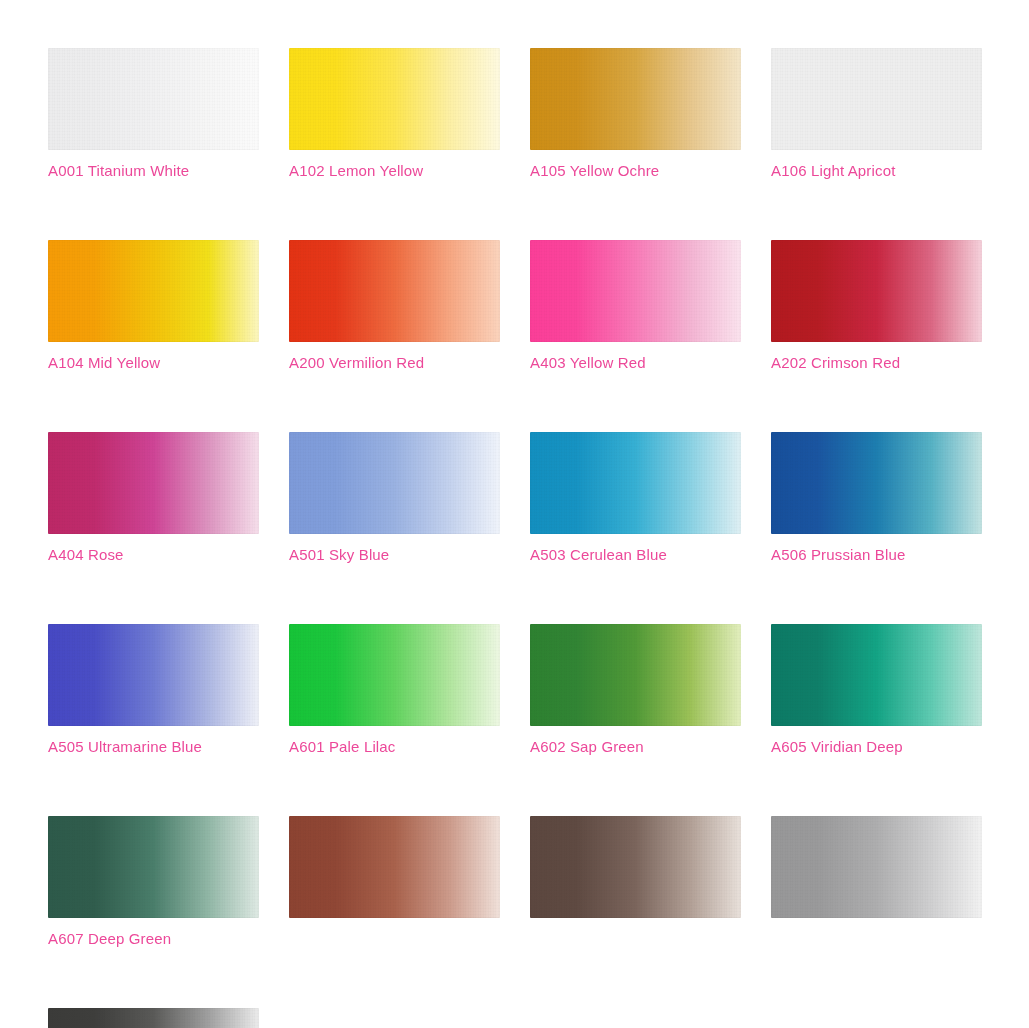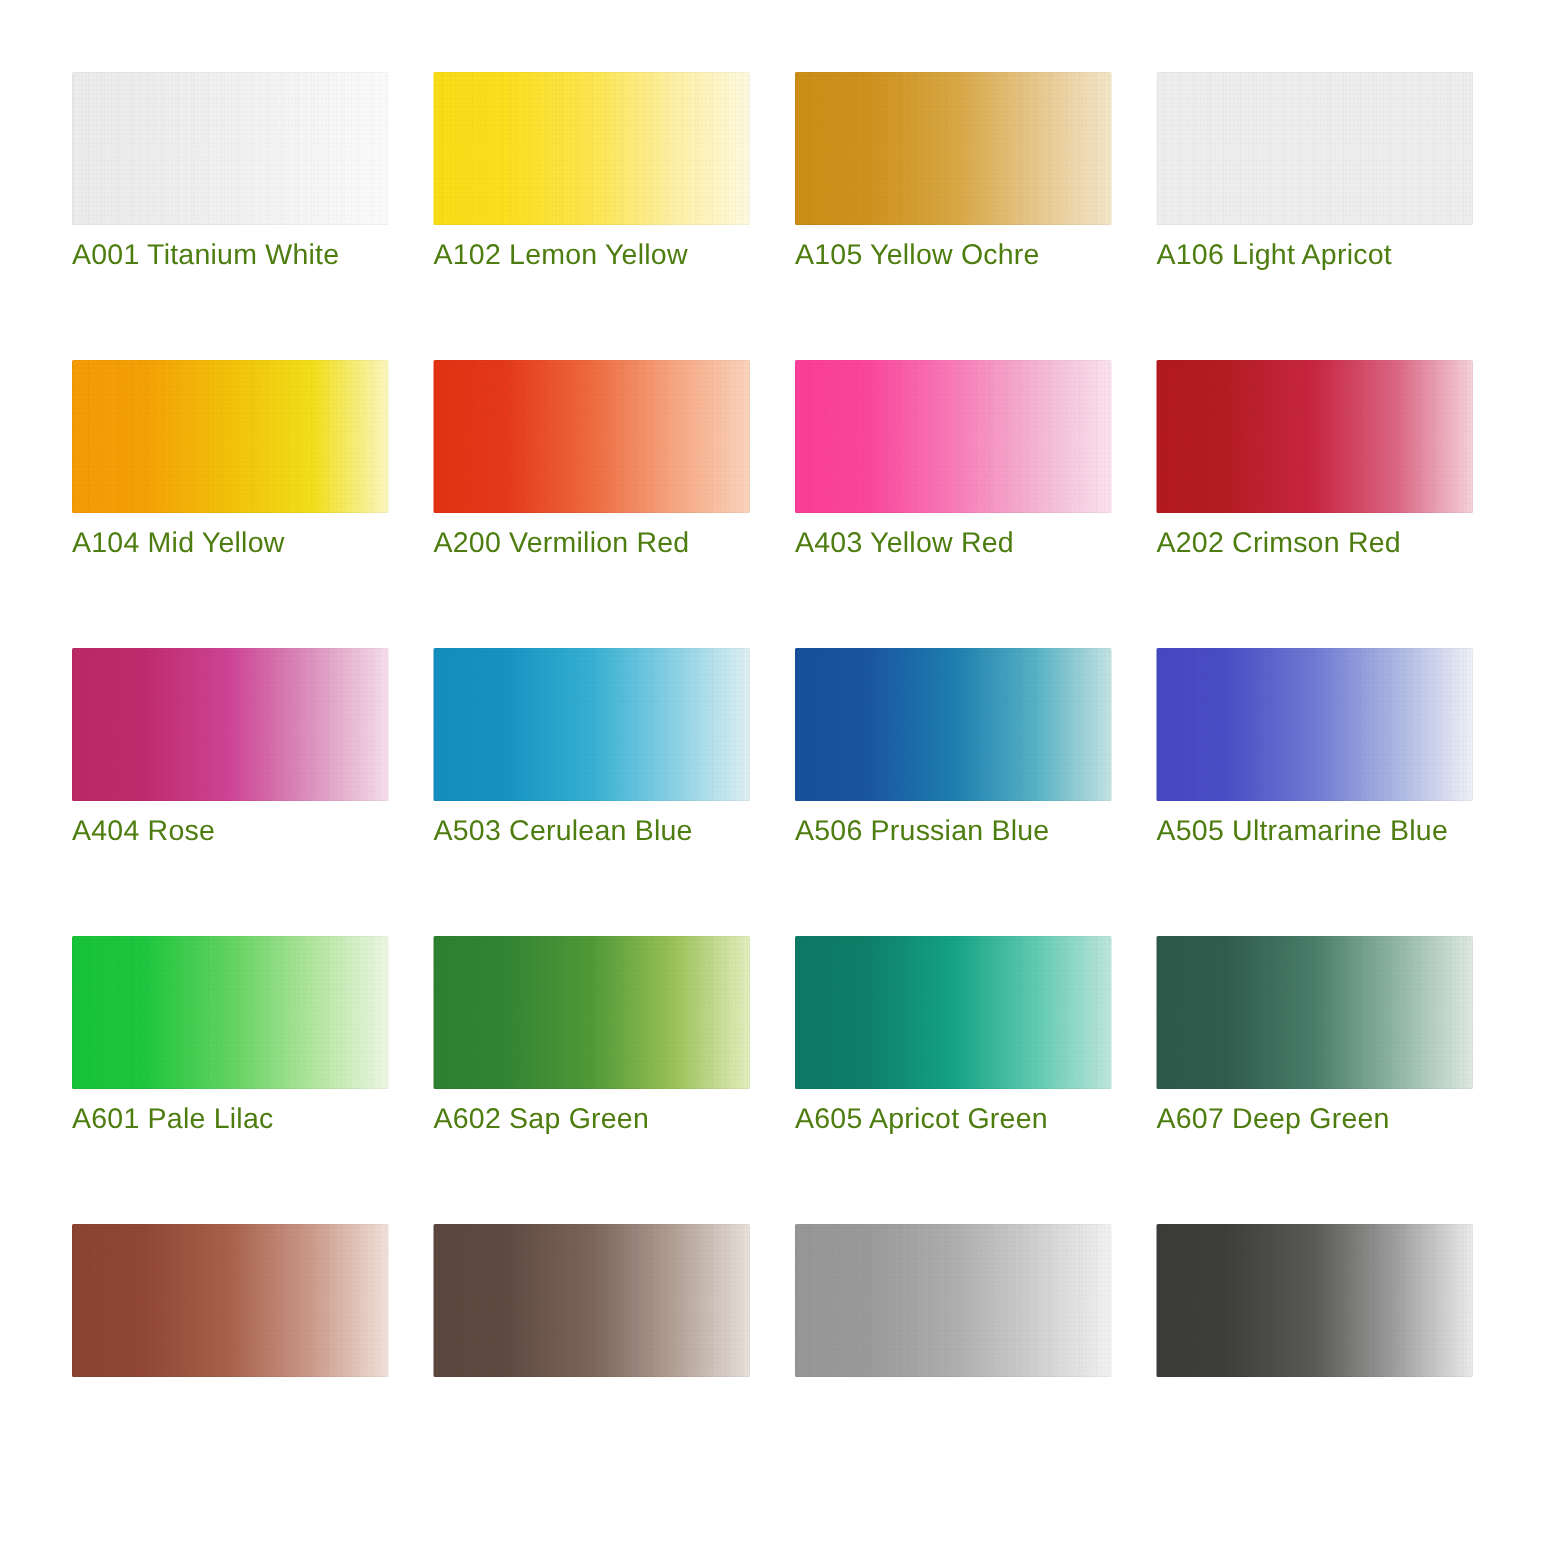--- a/index.html
+++ b/index.html
@@ -74,24 +74,24 @@
     content: "";
     position: absolute;
     inset: 0;
     pointer-events: none;
     z-index: 2;
     box-shadow: inset 0 0 0 0.5px rgba(0,0,0,.045);
   }
 
   .swatch-label {
     margin-top: 12px;
-    font-size: 19px;
+    font-size: 15px;
     line-height: 18px;
     letter-spacing: .15px;
-    color: #4d7c0f;
+    color: #ec4899;
     white-space: nowrap;
     font-weight: 400;
   }
 </style>
 </head>
 <body>
 
 <div id="swatch-chart">
   <div class="swatch-grid">
       <div class="swatch-cell">
@@ -124,20 +124,24 @@
       </div>
       <div class="swatch-cell">
         <div class="swatch-chip" style="background: linear-gradient(90deg, rgb(179, 25, 31) 0%, rgb(182, 28, 35) 22%, rgb(201, 38, 65) 50%, rgb(220, 103, 132) 76%, rgb(246, 210, 220) 100%);"></div>
         <div class="swatch-label">A202 Crimson Red</div>
       </div>
       <div class="swatch-cell">
         <div class="swatch-chip" style="background: linear-gradient(90deg, rgb(188, 40, 102) 0%, rgb(192, 43, 109) 22%, rgb(207, 68, 150) 50%, rgb(221, 148, 192) 76%, rgb(246, 223, 235) 100%);"></div>
         <div class="swatch-label">A404 Rose</div>
       </div>
       <div class="swatch-cell">
+        <div class="swatch-chip" style="background: linear-gradient(90deg, rgb(125, 154, 217) 0%, rgb(129, 158, 219) 22%, rgb(154, 178, 226) 50%, rgb(196, 210, 238) 76%, rgb(240, 244, 251) 100%);"></div>
+        <div class="swatch-label">A501 Sky Blue</div>
+      </div>
+      <div class="swatch-cell">
         <div class="swatch-chip" style="background: linear-gradient(90deg, rgb(19, 143, 191) 0%, rgb(22, 147, 195) 22%, rgb(54, 176, 212) 50%, rgb(138, 210, 228) 76%, rgb(223, 240, 244) 100%);"></div>
         <div class="swatch-label">A503 Cerulean Blue</div>
       </div>
       <div class="swatch-cell">
         <div class="swatch-chip" style="background: linear-gradient(90deg, rgb(22, 79, 155) 0%, rgb(26, 85, 161) 22%, rgb(29, 126, 176) 50%, rgb(86, 178, 197) 76%, rgb(196, 228, 227) 100%);"></div>
         <div class="swatch-label">A506 Prussian Blue</div>
       </div>
       <div class="swatch-cell">
         <div class="swatch-chip" style="background: linear-gradient(90deg, rgb(70, 72, 195) 0%, rgb(74, 78, 198) 22%, rgb(111, 123, 212) 50%, rgb(173, 183, 227) 76%, rgb(239, 241, 248) 100%);"></div>
         <div class="swatch-label">A505 Ultramarine Blue</div>
@@ -145,21 +149,21 @@
       <div class="swatch-cell">
         <div class="swatch-chip" style="background: linear-gradient(90deg, rgb(22, 196, 55) 0%, rgb(28, 199, 61) 22%, rgb(98, 212, 95) 50%, rgb(177, 230, 158) 76%, rgb(238, 248, 227) 100%);"></div>
         <div class="swatch-label">A601 Pale Lilac</div>
       </div>
       <div class="swatch-cell">
         <div class="swatch-chip" style="background: linear-gradient(90deg, rgb(45, 129, 48) 0%, rgb(49, 133, 52) 22%, rgb(81, 154, 55) 50%, rgb(156, 194, 87) 76%, rgb(227, 239, 190) 100%);"></div>
         <div class="swatch-label">A602 Sap Green</div>
       </div>
       <div class="swatch-cell">
         <div class="swatch-chip" style="background: linear-gradient(90deg, rgb(12, 122, 101) 0%, rgb(15, 127, 105) 22%, rgb(19, 164, 133) 50%, rgb(95, 203, 178) 76%, rgb(191, 231, 220) 100%);"></div>
-        <div class="swatch-label">A605 Apricot Green</div>
+        <div class="swatch-label">A605 Viridian Deep</div>
       </div>
       <div class="swatch-cell">
         <div class="swatch-chip" style="background: linear-gradient(90deg, rgb(45, 90, 74) 0%, rgb(48, 93, 77) 22%, rgb(74, 126, 107) 50%, rgb(145, 183, 166) 76%, rgb(223, 234, 228) 100%);"></div>
         <div class="swatch-label">A607 Deep Green</div>
       </div>
       <div class="swatch-cell">
         <div class="swatch-chip" style="background: linear-gradient(90deg, rgb(140, 67, 49) 0%, rgb(144, 71, 53) 22%, rgb(169, 98, 76) 50%, rgb(205, 155, 139) 76%, rgb(241, 226, 219) 100%);"></div>
       </div>
       <div class="swatch-cell">
         <div class="swatch-chip" style="background: linear-gradient(90deg, rgb(92, 71, 63) 0%, rgb(95, 74, 66) 22%, rgb(123, 101, 92) 50%, rgb(178, 160, 150) 76%, rgb(233, 225, 219) 100%);"></div>

